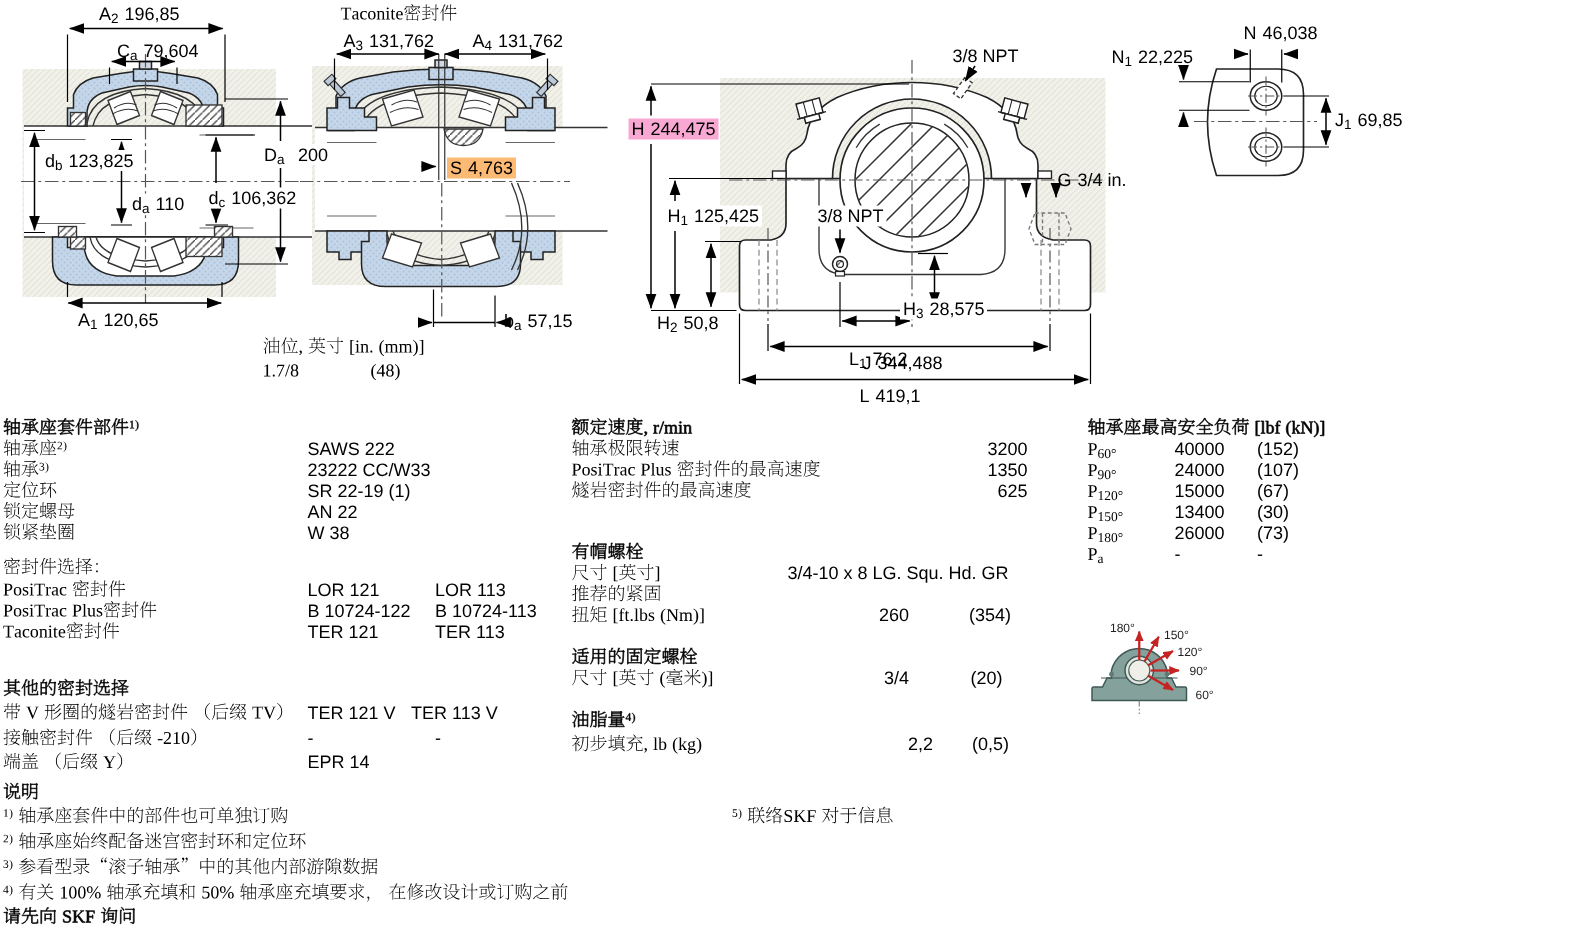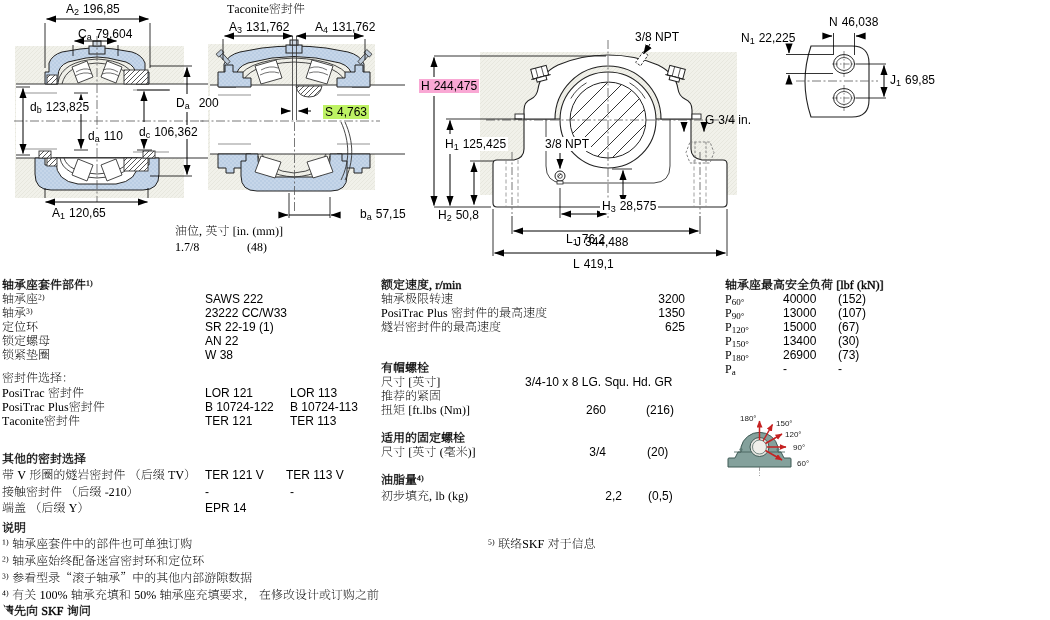--- a/index.html
+++ b/index.html
@@ -1,17 +1,17 @@
 <!DOCTYPE html>
 <html><head>
 <meta charset="utf-8">
 <style>
 html,body{margin:0;padding:0;background:#fff;}
 #page{position:relative;width:1050px;height:620px;background:#fff;overflow:hidden;
-  font-family:"Liberation Sans",sans-serif;color:#000;border-radius:28px;}
+  font-family:"Liberation Sans",sans-serif;color:#000;}
 #art{position:absolute;left:0;top:0;}
 .t{position:absolute;white-space:pre;line-height:14px;}
 .sans{font:12px/14px "Liberation Sans",sans-serif;}
 .serif{font:12px/14px "Liberation Serif",serif;text-align:right;}
 .s8{font:8px/9px "Liberation Sans",sans-serif;color:#222;}
 .ra{text-align:right;}
 .t sub{font-size:9px;line-height:0;vertical-align:-2px;}
 .dv{margin-left:4px;}
 .dv2{margin-left:9px;}
 .svgt svg{display:block;}
@@ -297,22 +297,22 @@
           <use href="#G31" x="249"></use>
           <use href="#G39" x="277"></use>
           <use href="#G28" x="305"></use>
           <use href="#G79" x="349"></use>
           <use href="#G82" x="449"></use>
           <use href="#G48" x="549"></use>
         </g>
       </svg></div>
 <div class="t sans" style="left:229px;top:20px"><span>A</span><sub>3</sub><span class="dv">131,762</span></div>
 <div class="t sans" style="left:315px;top:20px"><span>A</span><sub>4</sub><span class="dv">131,762</span></div>
-<div class="t sans" style="left:323px;top:105px;background:#bef264;padding:0 2px"><span>S</span><span class="dv">4,763</span></div>
-<div class="t sans" style="left:360px;top:207px"><span>b</span><sub>a</sub><span class="dv">57,15</span></div>
+<div class="t sans" style="left:298px;top:105px;background:#fdba74;padding:0 2px"><span>S</span><span class="dv">4,763</span></div>
+<div class="t sans" style="left:336px;top:207px"><span>b</span><sub>a</sub><span class="dv">57,15</span></div>
 <div class="t svgt" style="left:175px;top:224px" aria-label="油位, 英寸 [in. (mm)]"><svg width="109" height="15" viewBox="0 0 908.3333333333334 125">
         <g transform="translate(0,91) scale(1,-1)" fill="#000">
           <use href="#G110" x="0"></use>
           <use href="#G49" x="100"></use>
           <use href="#G11" x="200"></use>
           <use href="#G129" x="253"></use>
           <use href="#G80" x="353"></use>
           <use href="#G23" x="481"></use>
           <use href="#G31" x="514"></use>
           <use href="#G35" x="542"></use>
@@ -513,21 +513,21 @@
           <use href="#G48" x="928"></use>
           <use href="#G158" x="1056"></use>
           <use href="#G63" x="1156"></use>
           <use href="#G126" x="1256"></use>
           <use href="#G20" x="1384"></use>
           <use href="#G21" x="1445"></use>
           <use href="#G159" x="1517"></use>
         </g>
       </svg></div>
 <div class="t sans" style="left:205px;top:468px">TER 121 V</div>
-<div class="t sans" style="left:286px;top:468px">TER 113 V</div>
+<div class="t sans" style="left:274px;top:468px">TER 113 V</div>
 <div class="t svgt" style="left:2px;top:485px" aria-label="接触密封件 （后缀 -210）"><svg width="138" height="15" viewBox="0 0 1150 125">
         <g transform="translate(0,91) scale(1,-1)" fill="#000">
           <use href="#G97" x="0"></use>
           <use href="#G134" x="100"></use>
           <use href="#G79" x="200"></use>
           <use href="#G82" x="300"></use>
           <use href="#G48" x="400"></use>
           <use href="#G158" x="528"></use>
           <use href="#G63" x="628"></use>
           <use href="#G126" x="728"></use>
@@ -785,21 +785,21 @@
           <use href="#G26" x="375"></use>
           <use href="#G38" x="425"></use>
           <use href="#G9" x="492"></use>
           <use href="#G17" x="525"></use>
           <use href="#G34" x="597"></use>
           <use href="#G10" x="675"></use>
           <use href="#G24" x="708"></use>
         </g>
       </svg></div>
 <div class="t sans ra" style="right:444px;top:403px">260</div>
-<div class="t sans" style="left:646px;top:403px">(216)</div>
+<div class="t sans" style="left:646px;top:403px">(354)</div>
 
 <div class="t svgt" style="left:381px;top:431px" aria-label="适用的固定螺栓"><svg width="85" height="15" viewBox="0 0 708.3333333333334 125">
         <g transform="translate(0,91) scale(1,-1)" fill="#000" stroke="#000" stroke-width="3.5">
           <use href="#G146" x="0"></use>
           <use href="#G116" x="100"></use>
           <use href="#G117" x="200"></use>
           <use href="#G66" x="300"></use>
           <use href="#G77" x="400"></use>
           <use href="#G132" x="500"></use>
           <use href="#G105" x="600"></use>
@@ -884,30 +884,30 @@
           <use href="#G32" x="1133"></use>
           <use href="#G17" x="1183"></use>
           <use href="#G10" x="1255"></use>
           <use href="#G24" x="1288"></use>
         </g>
       </svg></div>
 <div class="t serif" style="left:725px;top:292px"><span>P</span><sub>60°</sub></div>
 <div class="t sans" style="left:783px;top:292px">40000</div>
 <div class="t sans" style="left:838px;top:292px">(152)</div>
 <div class="t serif" style="left:725px;top:306px"><span>P</span><sub>90°</sub></div>
-<div class="t sans" style="left:783px;top:306px">13000</div>
+<div class="t sans" style="left:783px;top:306px">24000</div>
 <div class="t sans" style="left:838px;top:306px">(107)</div>
 <div class="t serif" style="left:725px;top:320px"><span>P</span><sub>120°</sub></div>
 <div class="t sans" style="left:783px;top:320px">15000</div>
 <div class="t sans" style="left:838px;top:320px">(67)</div>
 <div class="t serif" style="left:725px;top:334px"><span>P</span><sub>150°</sub></div>
 <div class="t sans" style="left:783px;top:334px">13400</div>
 <div class="t sans" style="left:838px;top:334px">(30)</div>
 <div class="t serif" style="left:725px;top:348px"><span>P</span><sub>180°</sub></div>
-<div class="t sans" style="left:783px;top:348px">26900</div>
+<div class="t sans" style="left:783px;top:348px">26000</div>
 <div class="t sans" style="left:838px;top:348px">(73)</div>
 <div class="t serif" style="left:725px;top:362px"><span>P</span><sub>a</sub></div>
 <div class="t sans" style="left:783px;top:362px">-</div>
 <div class="t sans" style="left:838px;top:362px">-</div>
 
 </div>
 <div style="position: absolute; width: 0px; height: 0px; overflow: hidden;"><svg width="0" height="0">
       <defs>
         <path id="G0" d="m46 33q0-34-21-34-11 0-16 9-5 8-5 25 0 16 5 25 5 9 16 9 10 0 16-9 5-9 5-25zm-9 0q0 16-3 23-3 7-9 7-7 0-9-7-3-6-3-23 0-17 3-23 2-7 9-7 6 0 9 7 3 7 3 23z"></path>
         <path id="G1" d="m31 4 13-1v-3h-35v3l13 1v53l-13-4v2l19 11h3z"></path>

